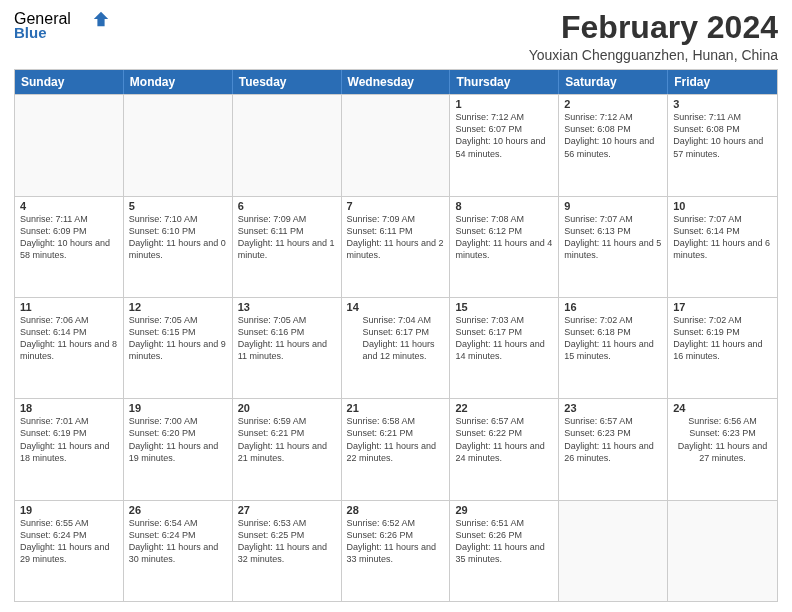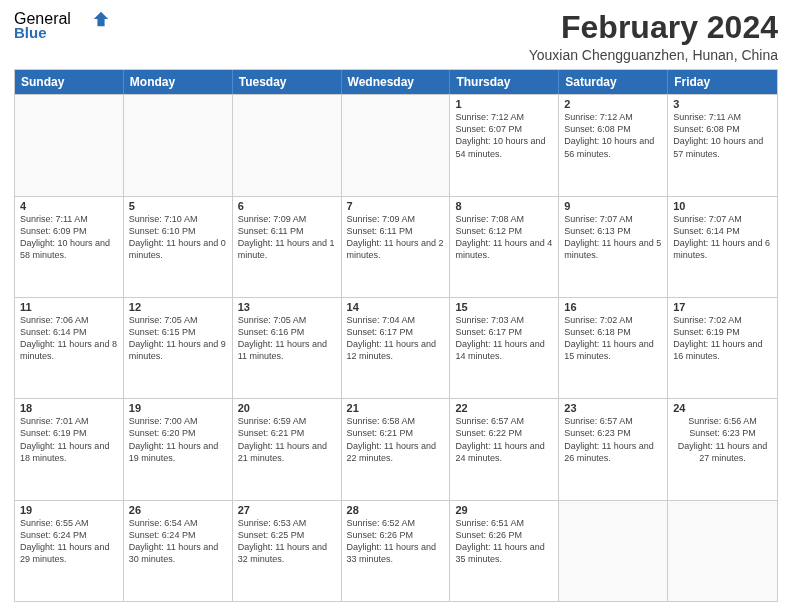--- a/index.html
+++ b/index.html
@@ -220,21 +220,21 @@
 Daylight: 11 hours and 9 minutes.</div>
           </div>
           <div class="cal-cell">
             <span class="day-num">13</span>
             <div class="cell-info" style="white-space: pre-line;">Sunrise: 7:05 AM
 Sunset: 6:16 PM
 Daylight: 11 hours and 11 minutes.</div>
           </div>
           <div class="cal-cell">
             <span class="day-num">14</span>
-            <div class="cell-info" style="white-space: pre-line;">Sunrise: 7:04 AM
+            <div class="cell-info" style="white-space: pre-line; margin-left: 16px;">Sunrise: 7:04 AM
 Sunset: 6:17 PM
 Daylight: 11 hours and 12 minutes.</div>
           </div>
           <div class="cal-cell">
             <span class="day-num">15</span>
             <div class="cell-info" style="white-space: pre-line;">Sunrise: 7:03 AM
 Sunset: 6:17 PM
 Daylight: 11 hours and 14 minutes.</div>
           </div>
           <div class="cal-cell">

